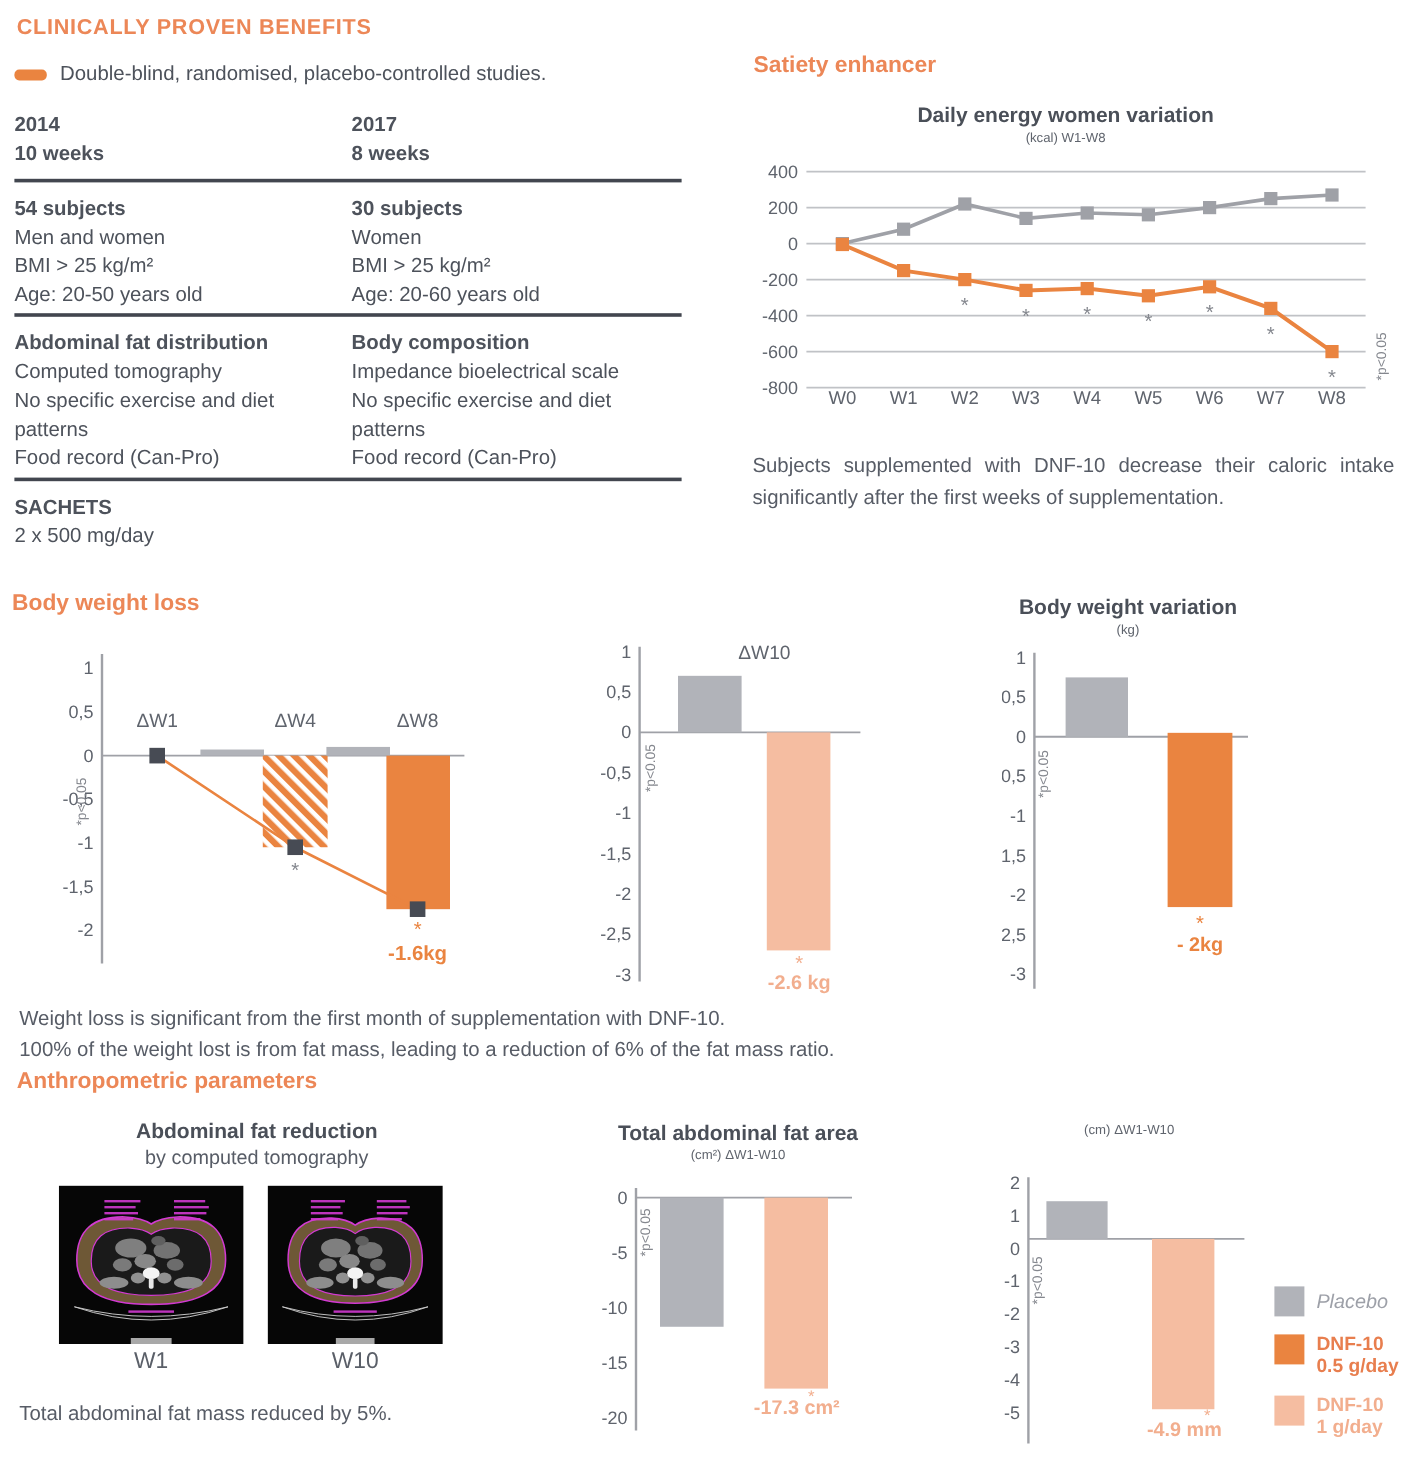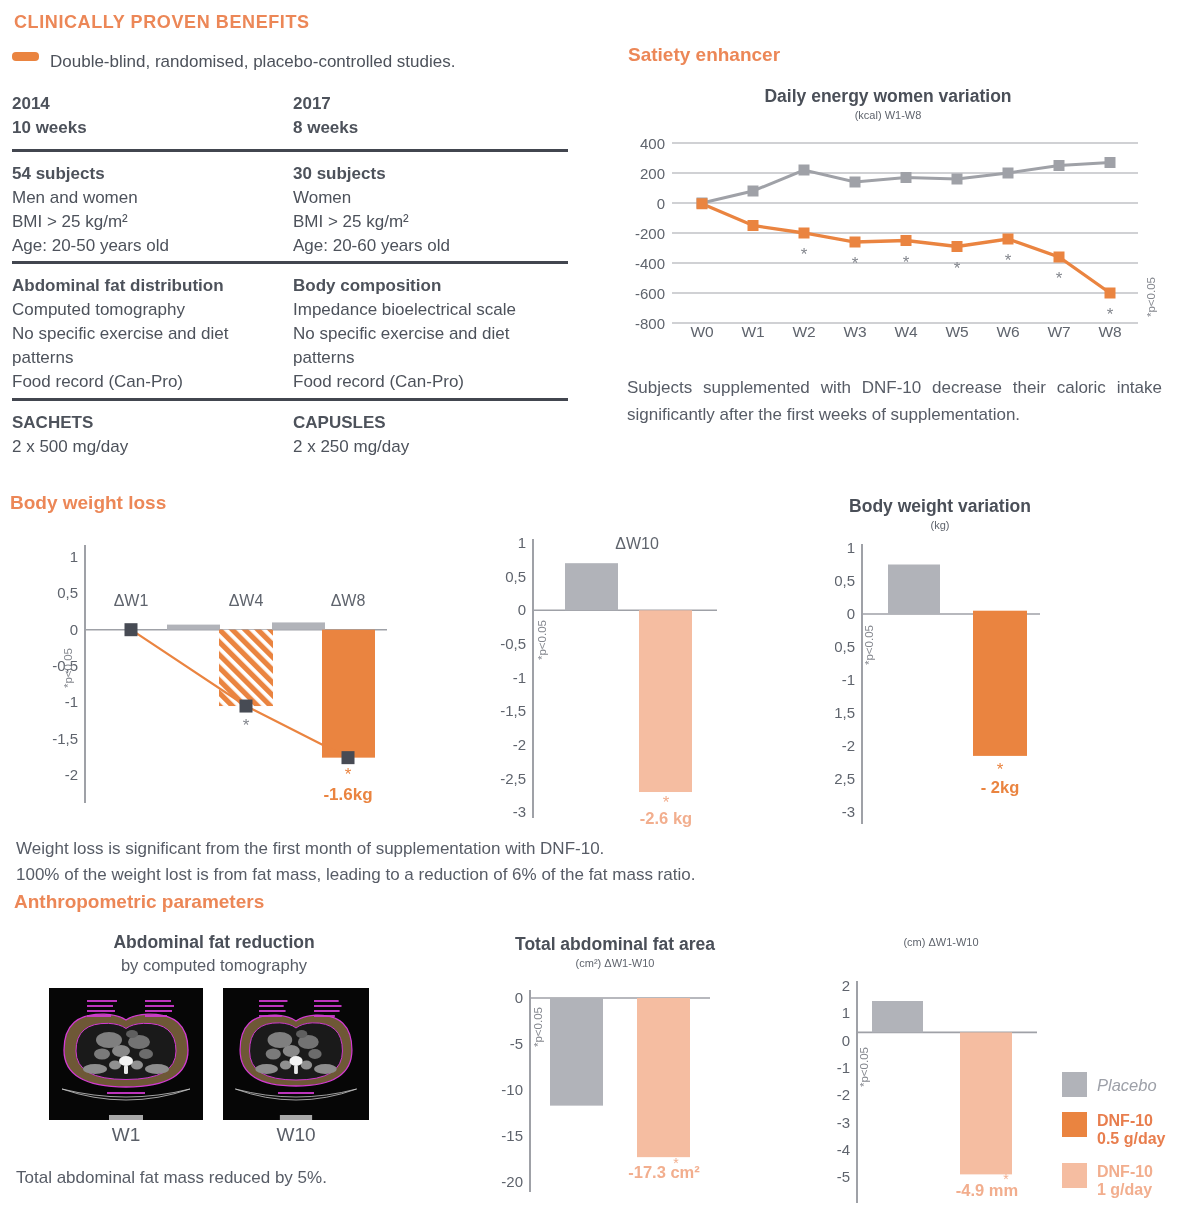--- a/index.html
+++ b/index.html
@@ -1,20 +1,20 @@
 <!DOCTYPE html>
 <html><head>
 <meta charset="utf-8">
 <style>
   html,body{margin:0;padding:0;background:#fff;}
   .page{position:relative;width:1178px;height:1221px;background:#fff;overflow:hidden;
         font-family:"Liberation Sans","DejaVu Sans",sans-serif;}
   .abs{position:absolute;}
   .h1{left:14px;top:12px;font-size:18px;font-weight:700;letter-spacing:.6px;color:#EC8757;}
-  .note-row{left:12px;top:52px;display:flex;align-items:flex-start;gap:11px;}
+  .note-row{left:12px;top:52px;display:flex;align-items:center;gap:11px;}
   .dash{width:27px;height:9px;border-radius:4px;background:#EA8440;display:inline-block;}
   .note-txt{font-size:17px;color:#4D525B;}
   .study-table{left:12px;top:90px;width:556px;}
   .t-row{display:flex;border-top:3px solid #42464F;padding:10px 0 9px;}
   .t-row.first{border-top:none;padding-top:2px;padding-bottom:9px;}
   .t-row.r2{padding-bottom:3px;}
   .t-row.r3{padding-bottom:4px;}
   .t-cell{font-size:17px;line-height:24px;color:#4D525B;}
   .t-cell.c1{width:281px;flex:none;padding-right:12px;box-sizing:border-box;}
   .t-cell.c2{flex:1;}
@@ -84,24 +84,20 @@
           <div class="t-line b">Body composition</div>
           <div class="t-line">Impedance bioelectrical scale</div>
           <div class="t-line">No specific exercise and diet patterns</div>
           <div class="t-line">Food record (Can-Pro)</div>
         </div>
       </div>
       <div class="t-row">
         <div class="t-cell c1">
           <div class="t-line b">SACHETS</div>
           <div class="t-line">2 x 500 mg/day</div>
-        </div>
-        <div class="t-cell c2">
-          <div class="t-line b">CAPUSLES</div>
-          <div class="t-line">2 x 250 mg/day</div>
         </div>
       </div>
     </div>
 
   <div class="abs sec-h" style="left:628px;top:44px;">Satiety enhancer</div>
 
   <div class="abs c-title" style="left:625px;top:86px;width:526px;">
     <div class="ct1">Daily energy women variation</div>
     <div class="ct2">(kcal) W1-W8</div>
   </div>

